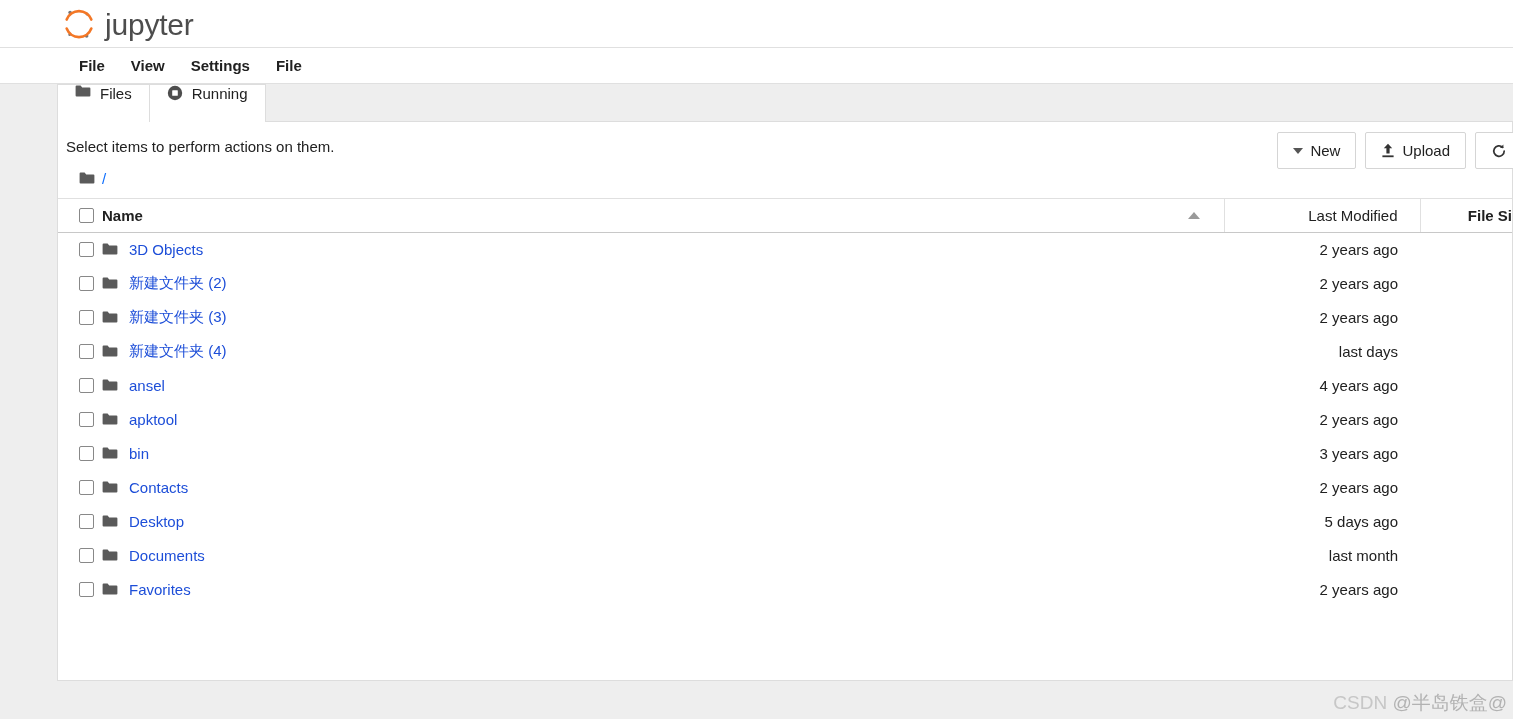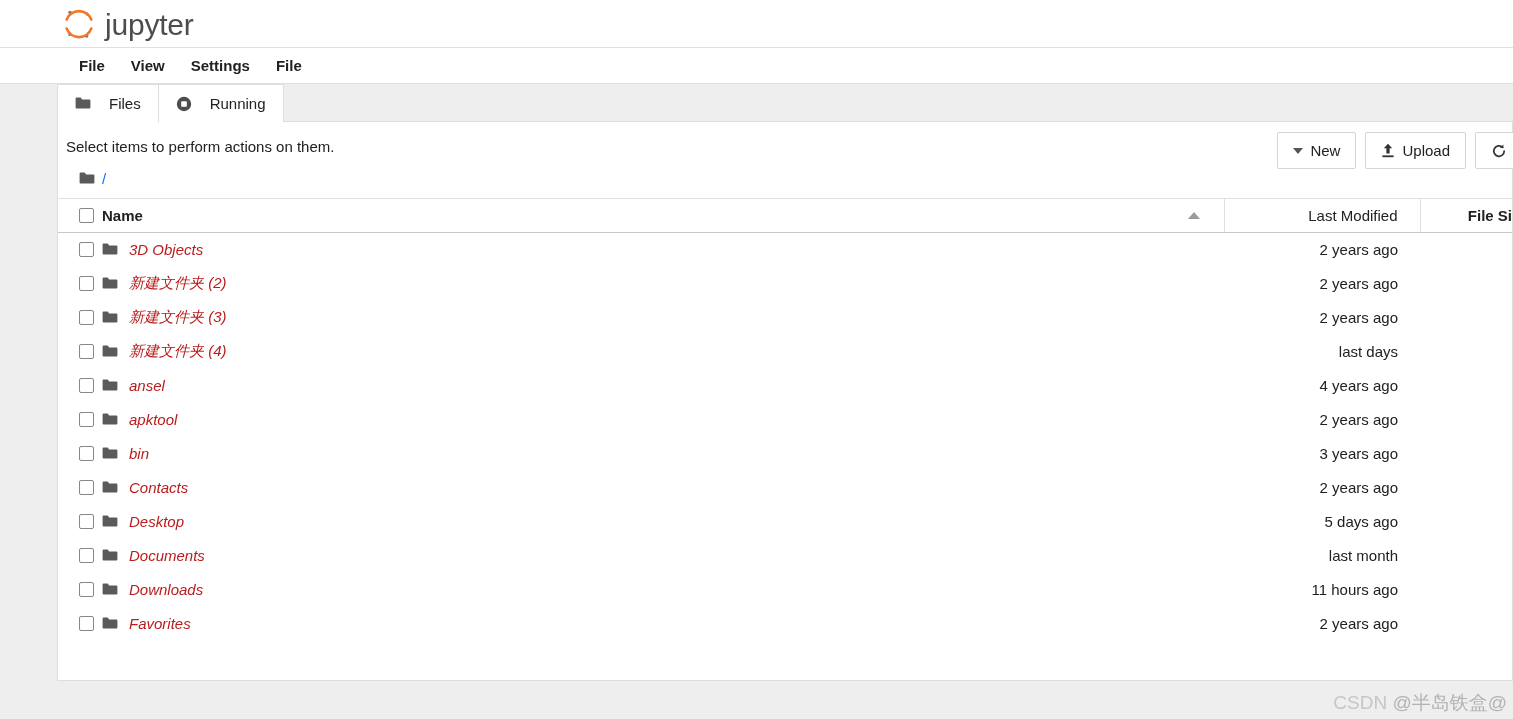--- a/index.html
+++ b/index.html
@@ -63,22 +63,21 @@
   
   .tab-strip {
     display: flex;
     align-items: flex-end;
     height: 38px;
     padding-top: 12px;
     background: #eeeeee;
   }
   .tab {
     display: flex;
-    align-items: center;
-    gap: 18px;
+    gap: 9px;
     height: 38px;
     padding: 0 17px;
     background: #ffffff;
     border: 1px solid #dddddd;
     border-bottom: none;
     font-size: 15px;
     color: #0d6efd;
     cursor: pointer;
     position: relative;
     z-index: 2;
@@ -197,21 +196,21 @@
     font-size: 15px;
     color: #212121;
     padding: 0;
     height: 34px;
     vertical-align: middle;
     background: #ffffff;
   }
   .td-check { padding-left: 21px !important; width: 44px; }
   .td-name { }
   .name-cell { display: flex; align-items: center; gap: 11px; }
-  .name-cell .fname { color: #b91c1c; cursor: pointer; font-style: italic; }
+  .name-cell .fname { color: #1d4ed8; cursor: pointer; }
   .td-mod { text-align: right; padding-right: 22px !important; color: #212121; }
   .td-size { text-align: right; }
 
   input[type=checkbox].cb {
     -webkit-appearance: none;
     appearance: none;
     width: 15px; height: 15px;
     border: 1px solid #888;
     border-radius: 2px;
     background: #fff;
@@ -520,38 +519,20 @@
             <td class="td-check">
               <input type="checkbox" class="cb" style="">
             </td>
             <td class="td-name">
               <div class="name-cell">
                 <span>
                   <svg class="icon-folder-sm" viewBox="0 0 16 13">
                     <path d="M0.6 1.6a1 1 0 0 1 1-1h4l1.6 1.8h7.2a1 1 0 0 1 1 1v7.2a1 1 0 0 1-1 1H1.6a1 1 0 0 1-1-1z" fill="#5a5a5a"></path>
                   </svg>
                 </span>
-                <span class="fname">Downloads</span>
-              </div>
-            </td>
-            <td></td>
-            <td class="td-mod">11 hours ago</td>
-            <td class="td-size"></td>
-          </tr>
-          <tr>
-            <td class="td-check">
-              <input type="checkbox" class="cb" style="">
-            </td>
-            <td class="td-name">
-              <div class="name-cell">
-                <span>
-                  <svg class="icon-folder-sm" viewBox="0 0 16 13">
-                    <path d="M0.6 1.6a1 1 0 0 1 1-1h4l1.6 1.8h7.2a1 1 0 0 1 1 1v7.2a1 1 0 0 1-1 1H1.6a1 1 0 0 1-1-1z" fill="#5a5a5a"></path>
-                  </svg>
-                </span>
                 <span class="fname">Favorites</span>
               </div>
             </td>
             <td></td>
             <td class="td-mod">2 years ago</td>
             <td class="td-size"></td>
           </tr>
         </tbody>
     </table>
 

